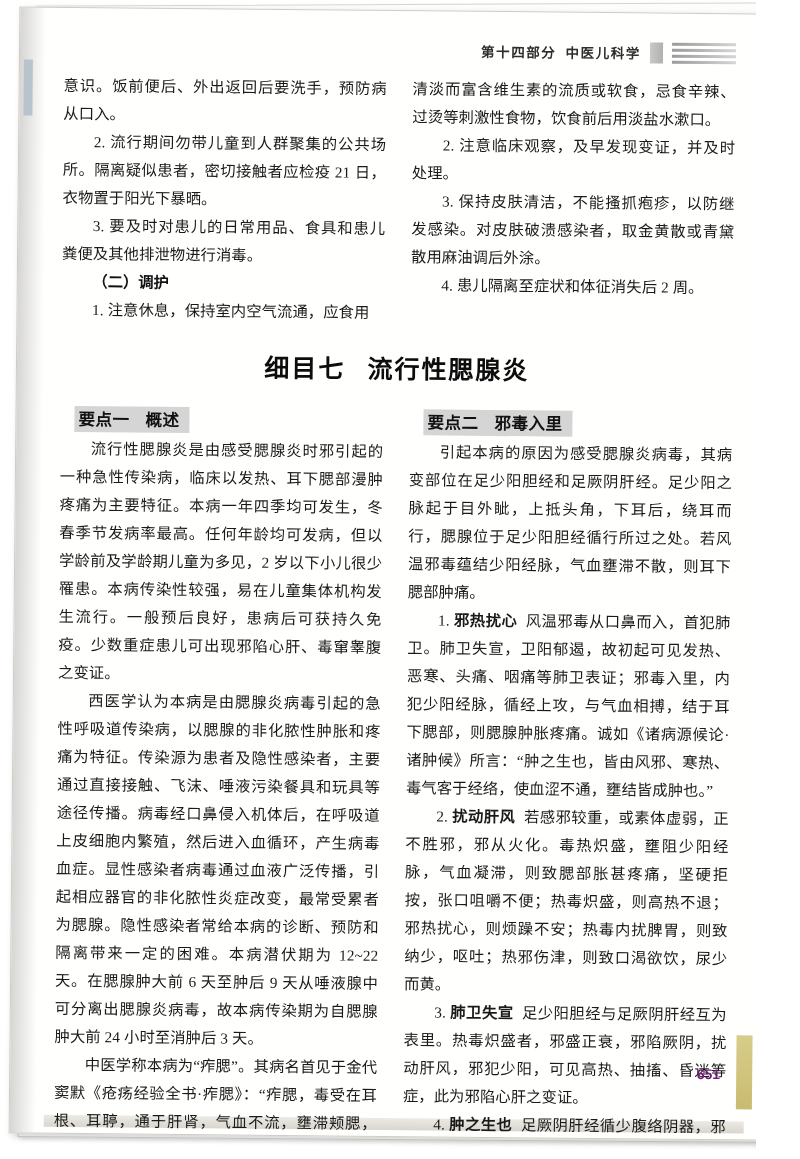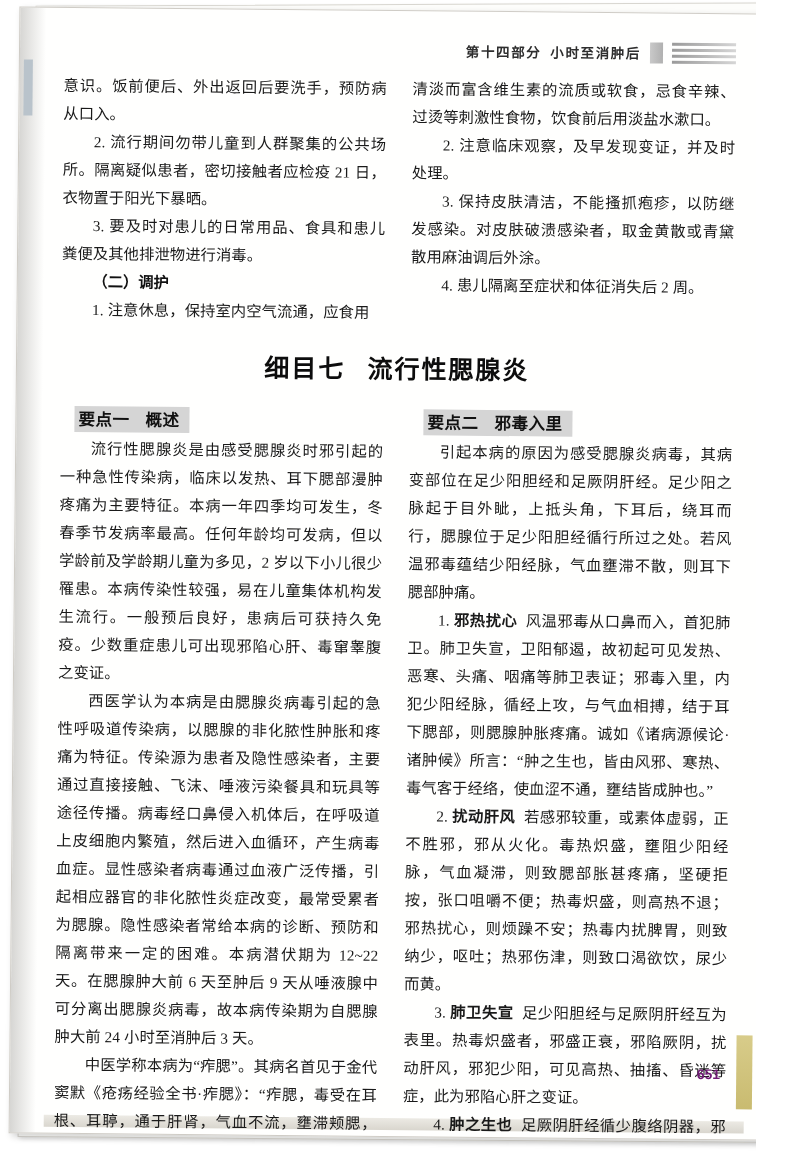--- a/index.html
+++ b/index.html
@@ -198,21 +198,21 @@
   <div class="sheet-main">
     <div class="gutter-shade"></div>
     <div class="edge-tab edge-tab-left"></div>
     <div class="edge-bottom-strip"></div>
     <div class="corner-yellow"></div>
 
     <div class="page-body">
 
       <div class="running-head">
         <span class="running-head-text">第十四部分</span>
-        <span class="running-head-text">小时至消肿后</span>
+        <span class="running-head-text">中医儿科学</span>
         <span class="rh-block"></span>
         <span class="rh-lines">
           <i></i>
             <i></i>
             <i></i>
             <i></i>
         </span>
       </div>
 
       <div class="columns">

